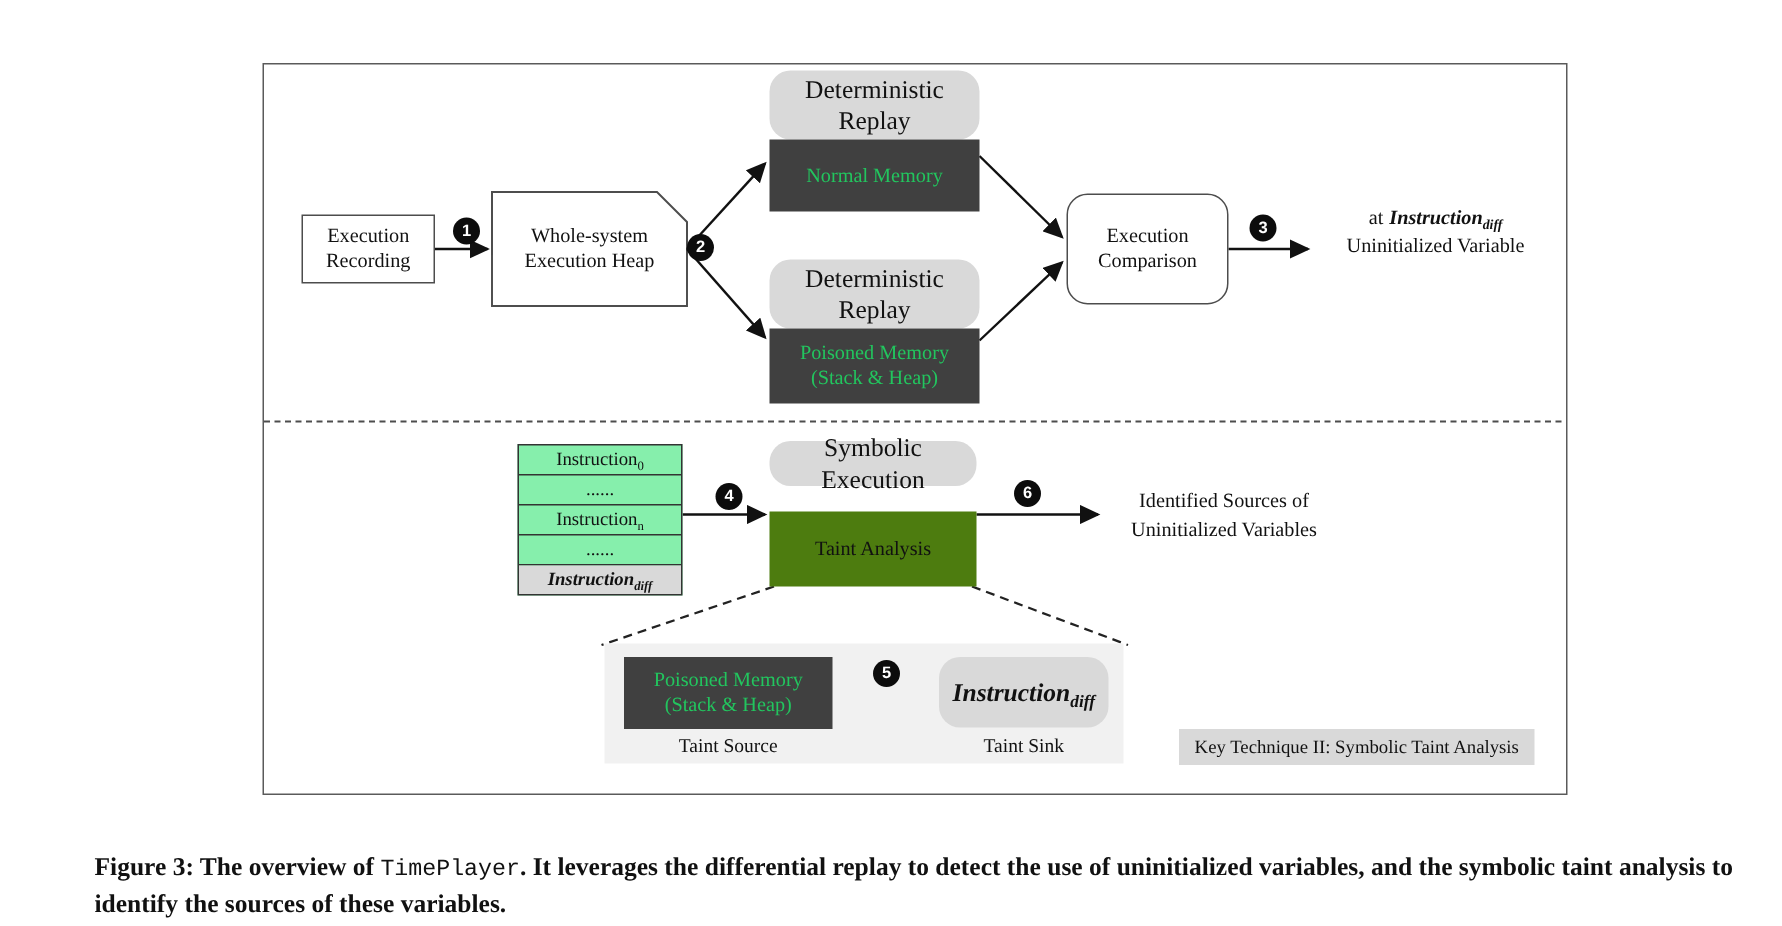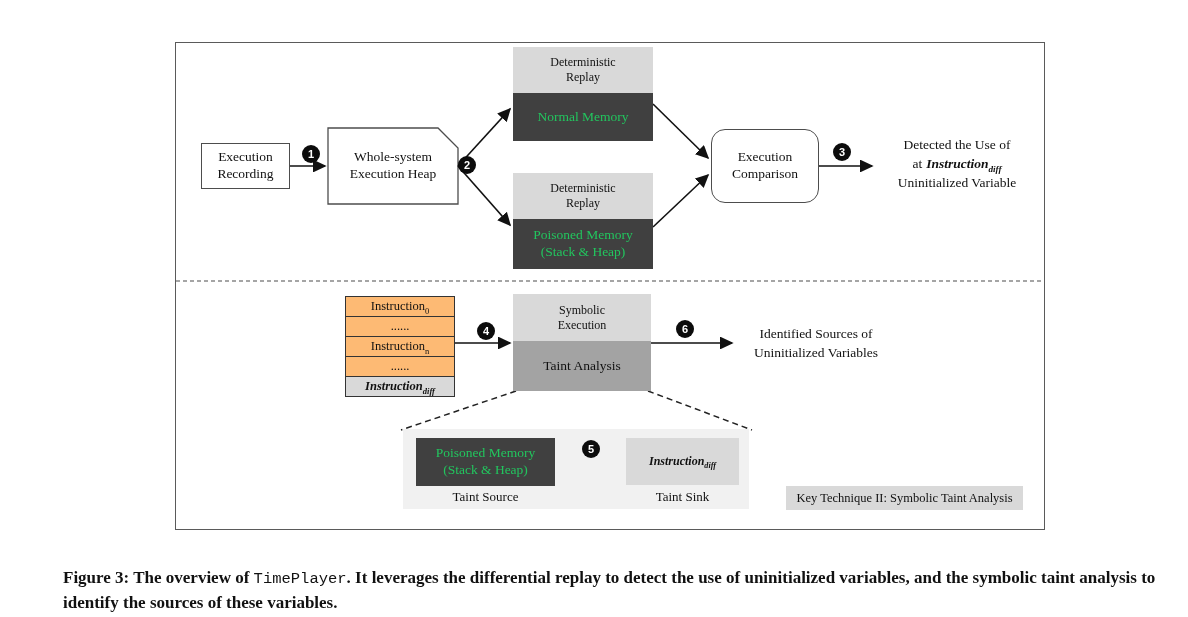--- a/index.html
+++ b/index.html
@@ -2,32 +2,32 @@
 <html><head>
 <meta charset="utf-8">
 <style>
   html,body{margin:0;padding:0;background:#ffffff;}
   body{width:1188px;height:617px;position:relative;font-family:"Liberation Serif",serif;color:#111;}
   .fig{position:absolute;left:175px;top:42px;width:868px;height:486px;border:1.5px solid #5a5a5a;background:#fff;}
   .lines{position:absolute;left:0;top:0;width:868px;height:486px;pointer-events:none;}
   .abs{position:absolute;box-sizing:border-box;}
   .cbox{display:flex;align-items:center;justify-content:center;text-align:center;line-height:1.25;}
   .whitebox{background:#fff;border:1.2px solid #4d4d4d;font-size:13.5px;}
-  .lightbox{background:#d9d9d9;font-size:12px;}
+  .lightbox{background:#d9d9d9;font-size:17px;border-radius:14px;}
   .darkbox{background:#404040;color:#22c55e;font-size:13.5px;}
-  .midbox{background:#a3a3a3;font-size:13.5px;}
+  .midbox{background:#4d7c0f;font-size:13.5px;}
   .rounded{border-radius:14px;}
   .keylabel{background:#d9d9d9;font-size:12.5px;display:flex;align-items:center;justify-content:center;}
   .badge{position:absolute;width:18px;height:18px;border-radius:50%;background:#0c0c0c;color:#fff;
          font-family:"Liberation Sans",sans-serif;font-size:11px;font-weight:bold;
          display:flex;align-items:center;justify-content:center;z-index:5;}
   .freetext{font-size:13.5px;text-align:center;line-height:19px;}
   .bi{font-weight:bold;font-style:italic;}
   sub{font-size:0.68em;line-height:0;}
-  .itable{border:1.2px solid #333;background:#fdba74;font-size:12.5px;}
+  .itable{border:1.2px solid #333;background:#86efac;font-size:12.5px;}
   .irow{height:19px;display:flex;align-items:center;justify-content:center;border-bottom:1px solid #333;}
   .irow:last-child{border-bottom:none;}
   .irow.diffrow{background:#d9d9d9;font-weight:bold;font-style:italic;}
   .container-gray{background:#f1f1f1;}
   .sublabel{font-size:13px;text-align:center;}
   .caption{position:absolute;left:63px;top:549px;width:1093px;font-size:17px;font-weight:bold;line-height:1.45;}
   .caption .tt{font-family:"Liberation Mono",monospace;font-weight:normal;font-size:15.5px;}
 </style>
 </head>
 <body>
@@ -80,21 +80,20 @@
   <div class="abs cbox darkbox" style="left:337px;top:176px;width:140px;height:50px;flex-direction:column;">
     <div>Poisoned Memory</div>
     <div>(Stack &amp; Heap)</div>
   </div>
 
   <div class="abs cbox whitebox rounded" style="left:535px;top:86px;width:108px;height:74px;">Execution Comparison</div>
 
   <div class="badge" style="left:657px;top:100px;">3</div>
 
   <div class="abs freetext" style="left:695px;top:92px;width:172px;">
-    <div>Detected the Use of</div>
     <div>
       <span style="margin-right:4px;">at</span><span class="bi"><span>Instruction</span><sub>diff</sub></span>
     </div>
     <div>Uninitialized Variable</div>
   </div>
 
 
   <div class="abs itable" style="left:169px;top:253px;width:110px;">
     <div class="irow">
       <span><span>Instruction</span><sub>0</sub></span>
@@ -108,21 +107,21 @@
     <div class="irow">
       <span>......</span>
     </div>
     <div class="irow diffrow">
       <span><span>Instruction</span><sub>diff</sub></span>
     </div>
   </div>
 
   <div class="badge" style="left:301px;top:279px;">4</div>
 
-  <div class="abs cbox lightbox" style="left:337px;top:251px;width:138px;height:47px;padding:0 24px;">Symbolic Execution</div>
+  <div class="abs cbox lightbox" style="left:337px;top:251px;width:138px;height:30px;padding:0 24px;">Symbolic Execution</div>
   <div class="abs cbox midbox" style="left:337px;top:298px;width:138px;height:50px;">Taint Analysis</div>
 
   <div class="badge" style="left:500px;top:277px;">6</div>
 
   <div class="abs freetext" style="left:545px;top:281px;width:190px;">
     <div>Identified Sources of</div>
     <div>Uninitialized Variables</div>
   </div>
 
   <div class="abs container-gray" style="left:227px;top:386px;width:346px;height:80px;"></div>

